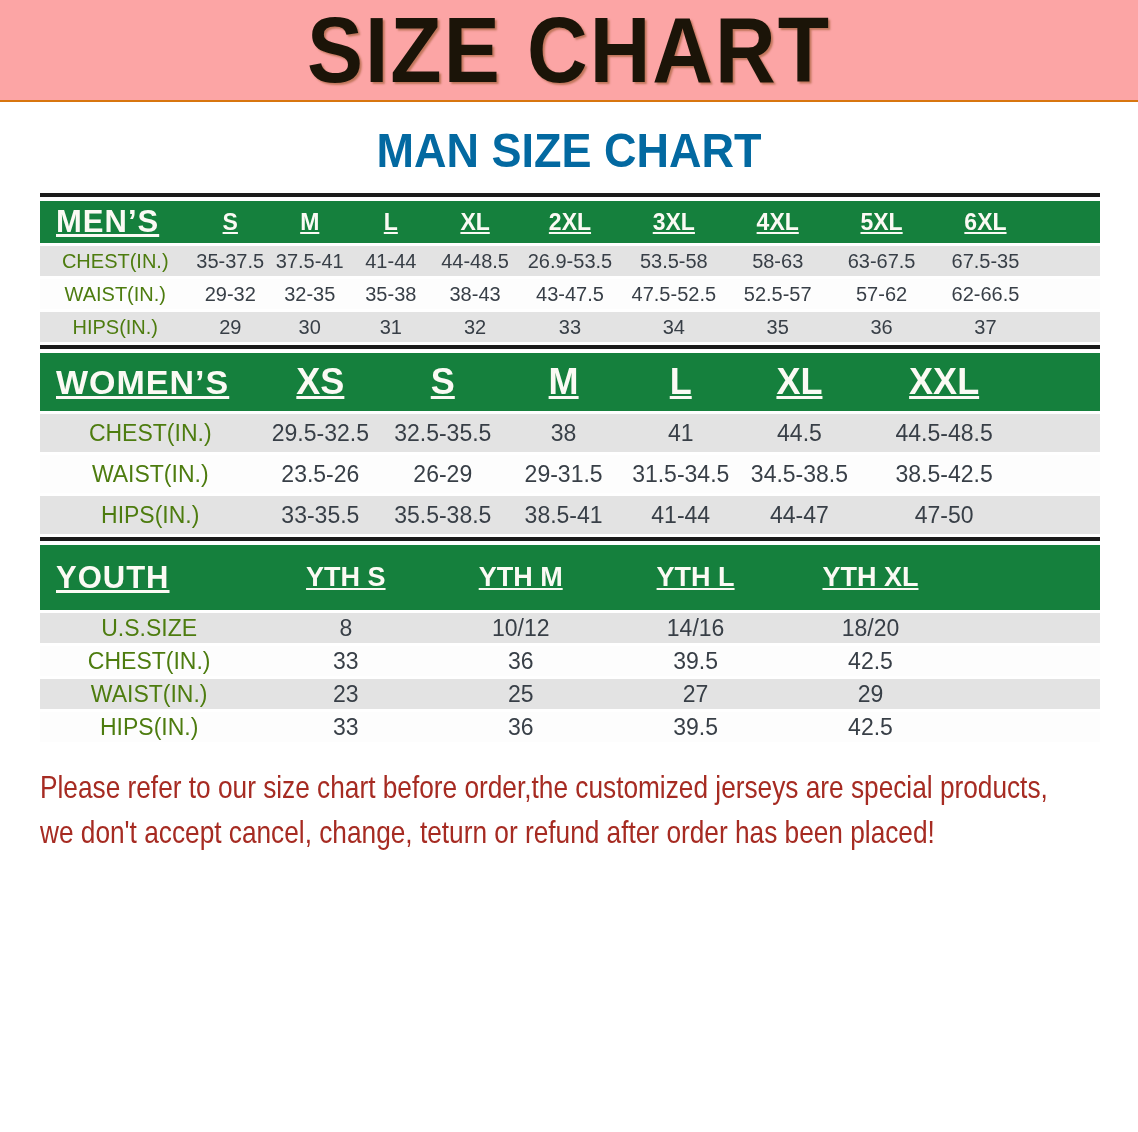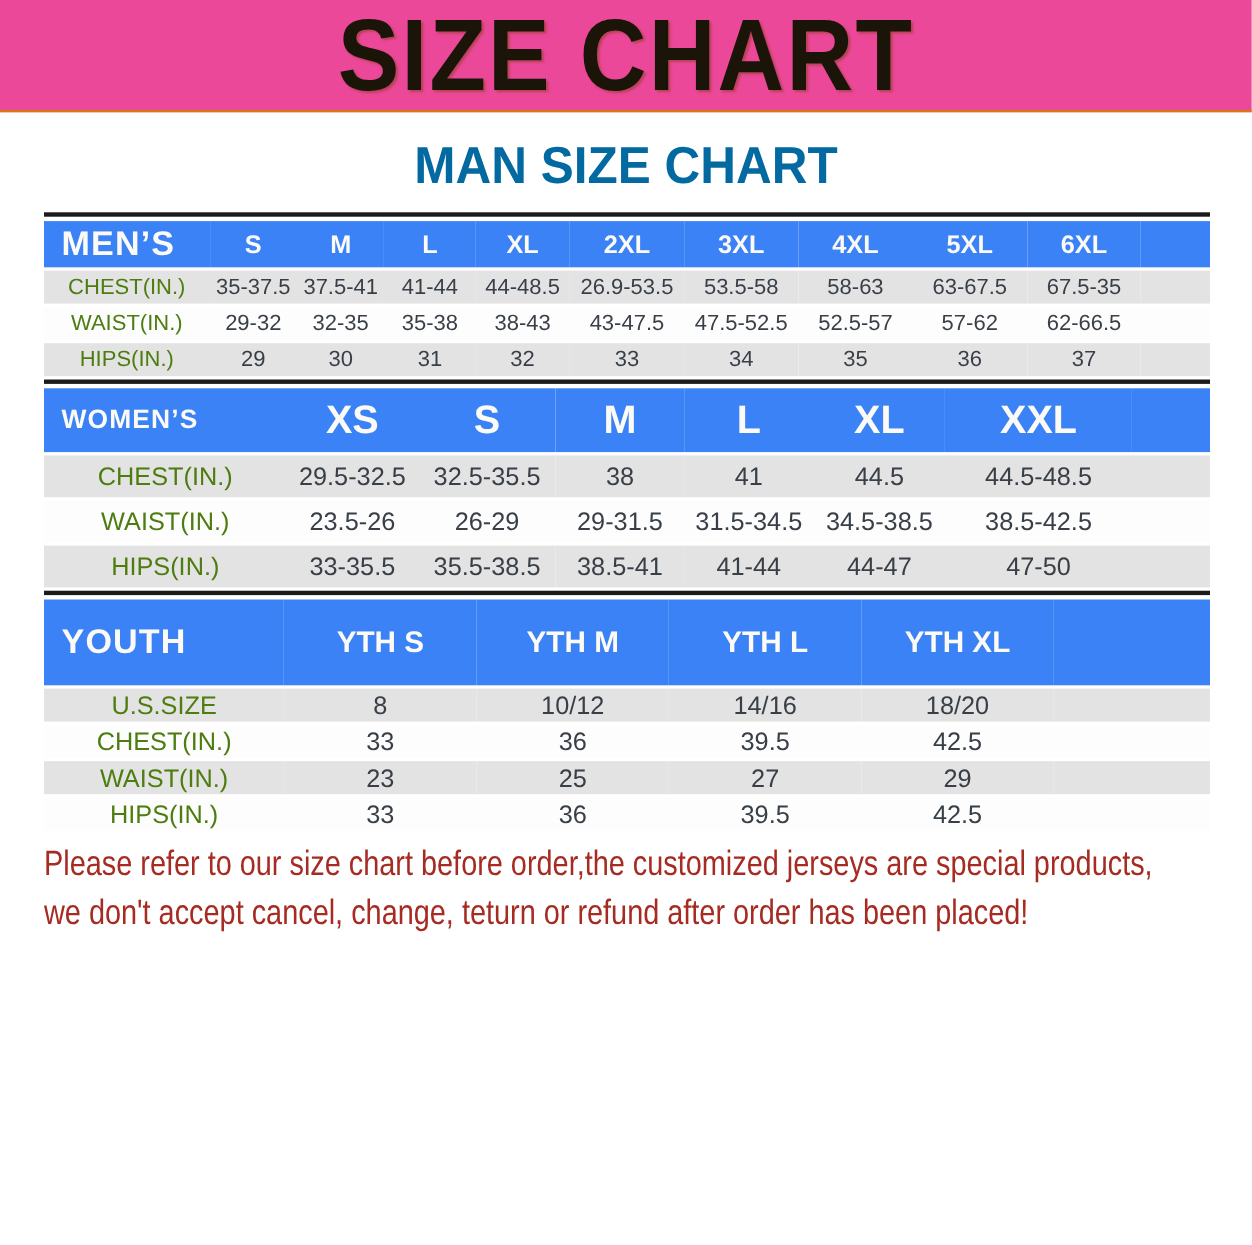--- a/index.html
+++ b/index.html
@@ -55,26 +55,27 @@
   .table-wrap { margin: 0 38px 0 40px; }
   .table-topline { height: 4px; background: #1b1b1b; margin-bottom: 1px; }
 
   table.size-table {
     width: 100%;
     table-layout: fixed;
     border-collapse: separate;
     border-spacing: 0 3px;
   }
   table.size-table th {
-    background: #3b82f6;
+    background: #15803d;
     color: #fbfaf4;
     font-weight: bold;
     text-align: center;
     padding: 0;
     vertical-align: middle;
+    text-decoration: underline;
   }
   table.size-table th.corner {
     text-align: left;
     padding-left: 16px;
     letter-spacing: 1px;
   }
   table.size-table td {
     text-align: center;
     padding: 0;
     vertical-align: middle;
@@ -82,49 +83,49 @@
   }
   table.size-table td.rowlabel { color: #4d7c0f; }
   table.size-table tbody tr:nth-child(odd) td  { background: #E3E3E3; }
   table.size-table tbody tr:nth-child(even) td { background: #FDFDFD; }
 
   .t-men   th { height: 42px; font-size: 23px; }
   .t-men   th.corner { font-size: 31px; }
   .t-men   td { height: 30px; font-size: 20px; }
 
   .t-women th { height: 58px; font-size: 36px; }
-  .t-women th.corner { font-size: 24px; }
+  .t-women th.corner { font-size: 34px; }
   .t-women td { height: 38px; font-size: 23px; }
 
-  .t-youth th { height: 78px; font-size: 27px; }
+  .t-youth th { height: 65px; font-size: 27px; }
   .t-youth th.corner { font-size: 31px; }
   .t-youth td { height: 30px; font-size: 23px; }
 
   
   .disclaimer {
-    margin-top: 4px;
+    margin-top: 20px;
     padding-left: 40px;
     padding-right: 20px;
   }
   .disclaimer p {
     margin: 0;
     font-size: 32px;
     line-height: 1.42;
     color: #A62B22;
     transform-origin: left center;
     transform: scaleX(0.82);
     white-space: nowrap;
   }
 </style>
 </head>
 <body>
 
 <div class="page">
 
-  <header class="banner" style="background: #ec4899;">
+  <header class="banner" style="background: #fca5a5;">
     <h1 class="banner-title">SIZE CHART</h1>
   </header>
 
   <main>
 
     <section class="chart-section sec-men">
       <h2 class="section-heading"><span>MAN SIZE CHART</span></h2>
       <div class="table-wrap">
         <div class="table-topline"></div>
         <table class="size-table t-men">

